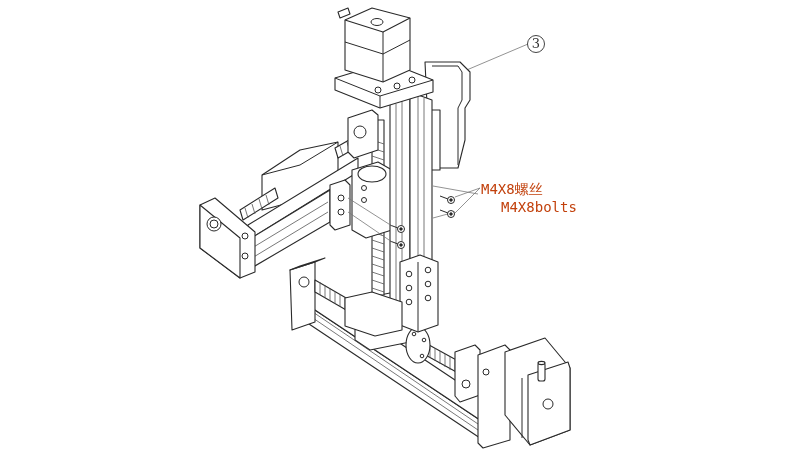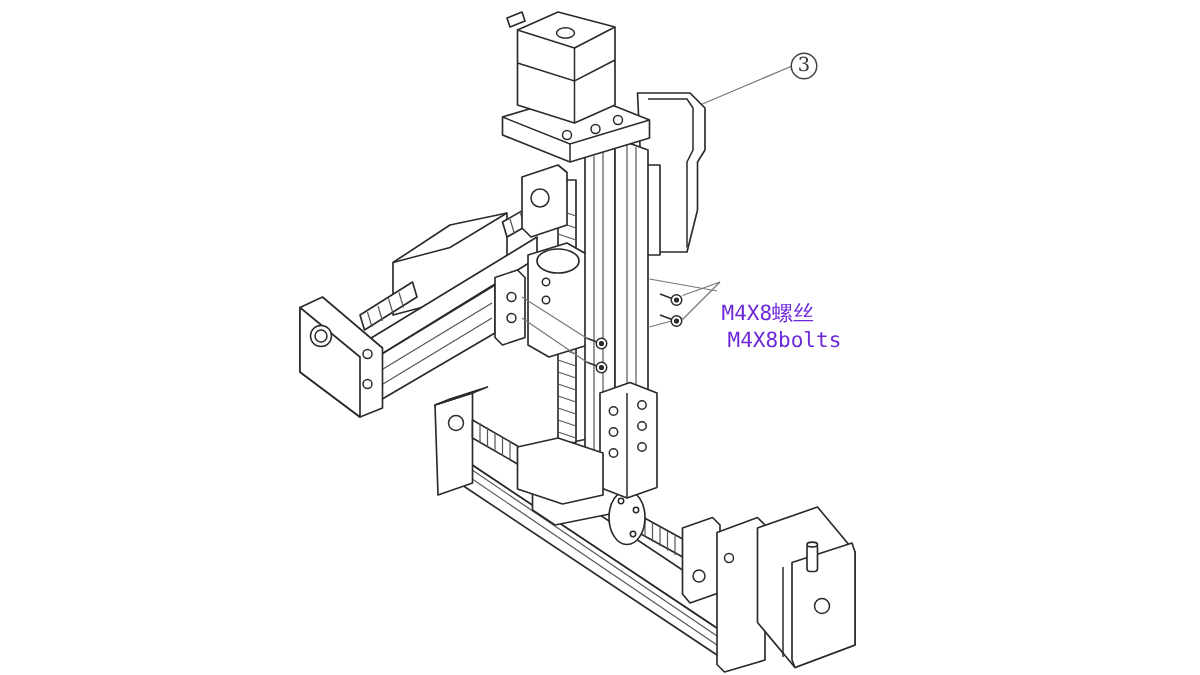--- a/index.html
+++ b/index.html
@@ -5,21 +5,21 @@
     html, body { margin: 0; padding: 0; background: #ffffff; }
     body { width: 800px; height: 450px; overflow: hidden; position: relative; font-family: "DejaVu Serif", serif; }
     #canvas { position: absolute; left: 0; top: 0; width: 800px; height: 450px; }
     svg { position: absolute; left: 0; top: 0; }
     .ln { fill: #ffffff; stroke: #2a2a2a; stroke-width: 1.1; stroke-linejoin: round; }
     .ln2 { fill: none; stroke: #2a2a2a; stroke-width: 1; }
     .thin { fill: none; stroke: #555; stroke-width: 0.8; }
     .lead { fill: none; stroke: #777; stroke-width: 0.8; }
     .hole { fill: #fff; stroke: #2a2a2a; stroke-width: 1; }
     .dark { fill: #333; stroke: #222; stroke-width: 0.8; }
-    .label { position: absolute; font-family: "DejaVu Sans Mono", monospace; font-size: 14px; color: #6d28d9; line-height: 16px; letter-spacing: 0px; margin-top: 20px; }
+    .label { position: absolute; font-family: "DejaVu Sans Mono", monospace; font-size: 14px; color: #c2410c; line-height: 16px; letter-spacing: 0px; }
     .callout { position: absolute; font-family: "DejaVu Serif", serif; font-size: 13px; color: #333; width: 16px; height: 16px; border: 1px solid #444; border-radius: 50%; text-align: center; line-height: 16px; }
   </style>
 </head>
 <body>
 
 <div id="canvas">
 <svg width="800" height="450" viewBox="0 0 800 450">
 
   <g>
     <line class="lead" x1="462" y1="72" x2="528" y2="44"></line>
@@ -216,14 +216,14 @@
       <circle class="hole" cx="401" cy="245" r="3.5"></circle>
       <circle class="dark" cx="401" cy="245" r="1.3"></circle>
     </g>
     <line class="lead" x1="348" y1="198" x2="392" y2="226"></line>
     <line class="lead" x1="348" y1="212" x2="392" y2="242"></line>
   </g>
 </svg>
 
 <div class="callout" style="left:527px; top:35px;">3</div>
 <div class="label" style="left:481px; top:181px;">M4X8螺丝</div>
-<div class="label" style="left:485px; top:199px;">M4X8bolts</div>
+<div class="label" style="left:501px; top:199px;">M4X8bolts</div>
 </div>
 
 </body></html>

